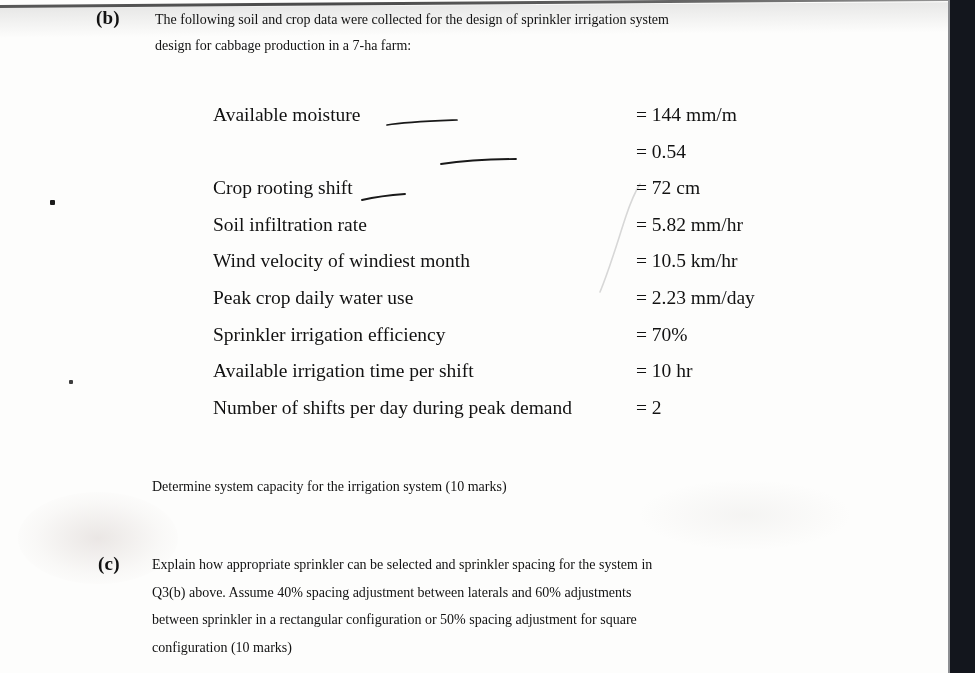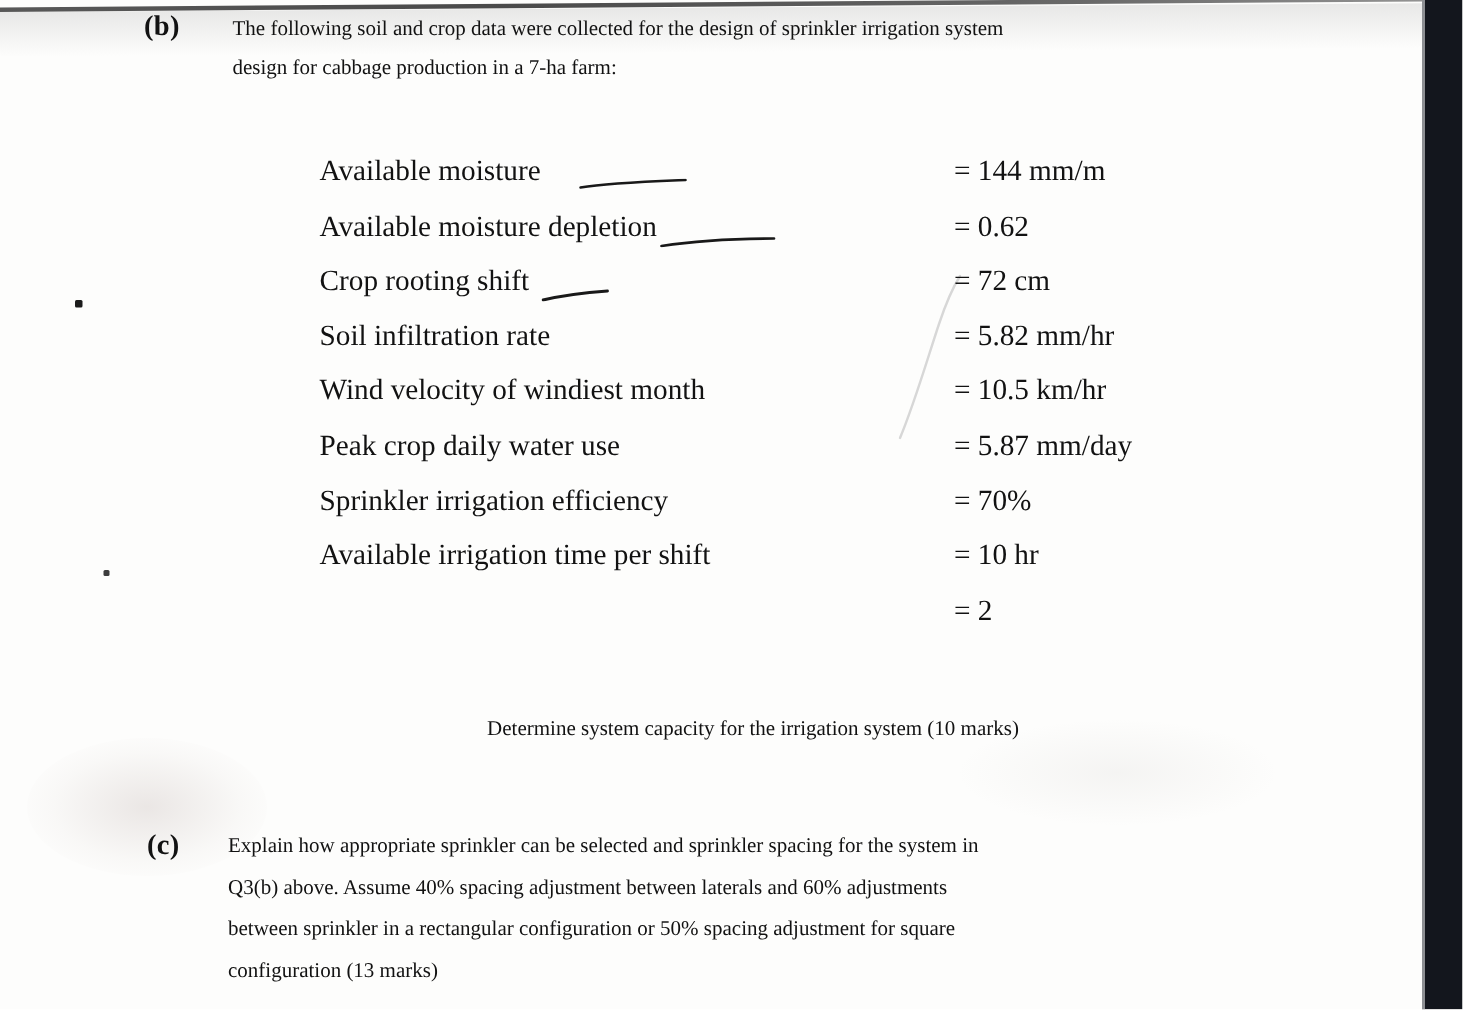--- a/index.html
+++ b/index.html
@@ -146,21 +146,21 @@
     font-size: 19.5px;
     white-space: nowrap;
   }
 
   #block-determine {
     top: 474px;
     left: 152px;
     width: 700px;
   }
   #block-determine .q-body { position: relative; left: 0; top: 0; }
-  #block-determine .q-body p { white-space: nowrap; text-align: center; }
+  #block-determine .q-body p { white-space: nowrap; }
 
   #block-c { top: 551px; left: 0; width: 950px; }
   #block-c .q-label { left: 98px; top: 2px; }
   #block-c .q-body {
     left: 152px;
     top: 0px;
     width: 712px;
     text-align: justify;
     line-height: 27.5px;
   }
@@ -203,25 +203,24 @@
 
     <div class="data-row">
       <span class="data-label">Available moisture</span>
       <svg class="data-rule" style="left:172px; width:74px;" viewBox="0 0 74 9">
         <path d="M2 6 C 20 3, 48 2, 72 1" stroke="#1d1d1d" stroke-width="1.7" fill="none" stroke-linecap="round"></path>
       </svg>
       <span class="data-value">= 144 mm/m</span>
     </div>
 
     <div class="data-row">
-      <span class="data-label">Available moisture depletion</span>
       <svg class="data-rule" style="left:227px; width:78px;" viewBox="0 0 78 9">
         <path d="M1 8 C 20 5, 50 3, 76 3" stroke="#1d1d1d" stroke-width="1.8" fill="none" stroke-linecap="round"></path>
       </svg>
-      <span class="data-value">= 0.62</span>
+      <span class="data-value">= 0.54</span>
     </div>
 
     <div class="data-row">
       <span class="data-label">Crop rooting shift</span>
       <svg class="data-rule" style="left:148px; width:46px;" viewBox="0 0 46 9">
         <path d="M1 8 C 14 5, 30 3, 44 2" stroke="#1d1d1d" stroke-width="1.9" fill="none" stroke-linecap="round"></path>
       </svg>
       <span class="data-value">= 72 cm</span>
     </div>
 
@@ -230,48 +229,49 @@
       <span class="data-value">= 5.82 mm/hr</span>
     </div>
 
     <div class="data-row">
       <span class="data-label">Wind velocity of windiest month</span>
       <span class="data-value">= 10.5 km/hr</span>
     </div>
 
     <div class="data-row">
       <span class="data-label">Peak crop daily water use</span>
-      <span class="data-value">= 5.87 mm/day</span>
+      <span class="data-value">= 2.23 mm/day</span>
     </div>
 
     <div class="data-row">
       <span class="data-label">Sprinkler irrigation efficiency</span>
       <span class="data-value">= 70%</span>
     </div>
 
     <div class="data-row">
       <span class="data-label">Available irrigation time per shift</span>
       <span class="data-value">= 10 hr</span>
     </div>
 
     <div class="data-row">
+      <span class="data-label">Number of shifts per day during peak demand</span>
       <span class="data-value">= 2</span>
     </div>
 
   </div>
 
   <div class="q-block ink" id="block-determine">
     <div class="q-body">
       <p>Determine system capacity for the irrigation system (10 marks)</p>
     </div>
   </div>
 
   <div class="q-block ink" id="block-c">
     <div class="q-label">(c)</div>
     <div class="q-body">
       <p>Explain how appropriate sprinkler can be selected and sprinkler spacing for the system in</p>
       <p>Q3(b) above. Assume 40% spacing adjustment between laterals and 60% adjustments</p>
       <p>between sprinkler in a rectangular configuration or 50% spacing adjustment for square</p>
-      <p class="last">configuration  (13 marks)</p>
+      <p class="last">configuration  (10 marks)</p>
     </div>
   </div>
 
 </div>
 
 </body></html>

